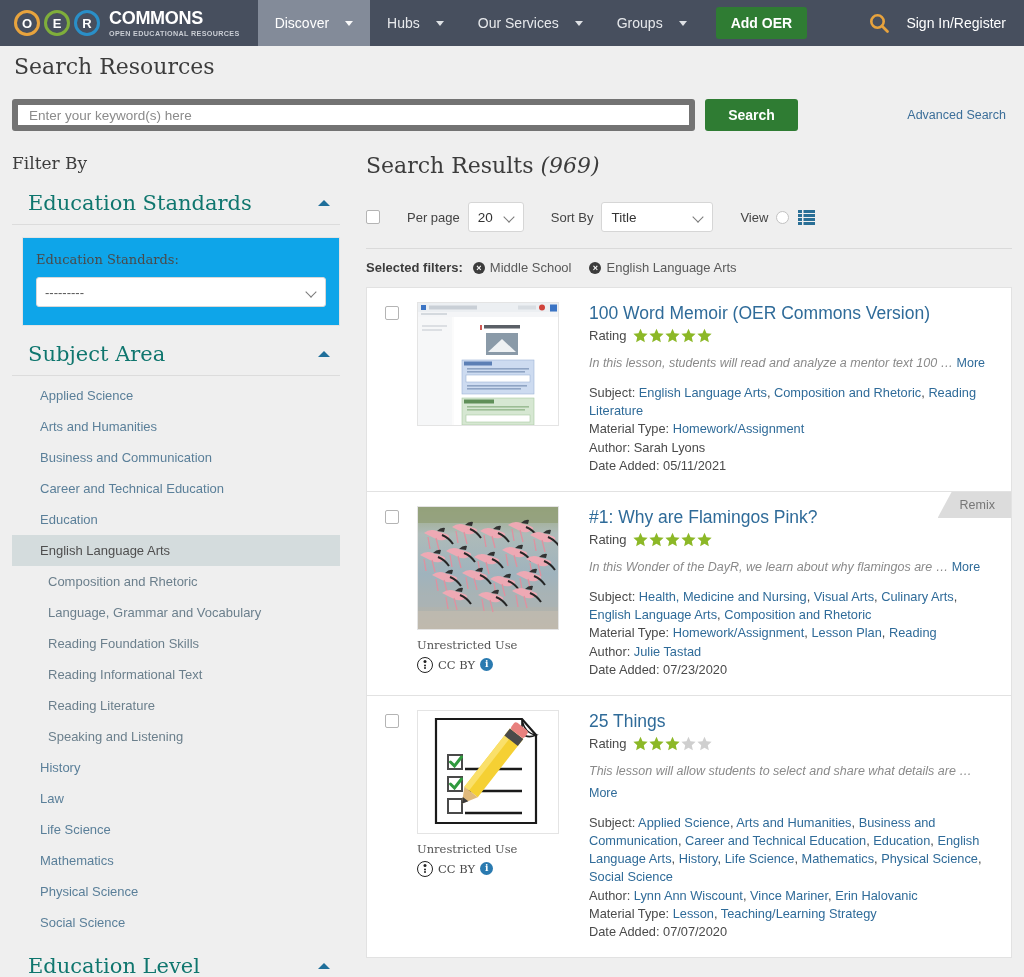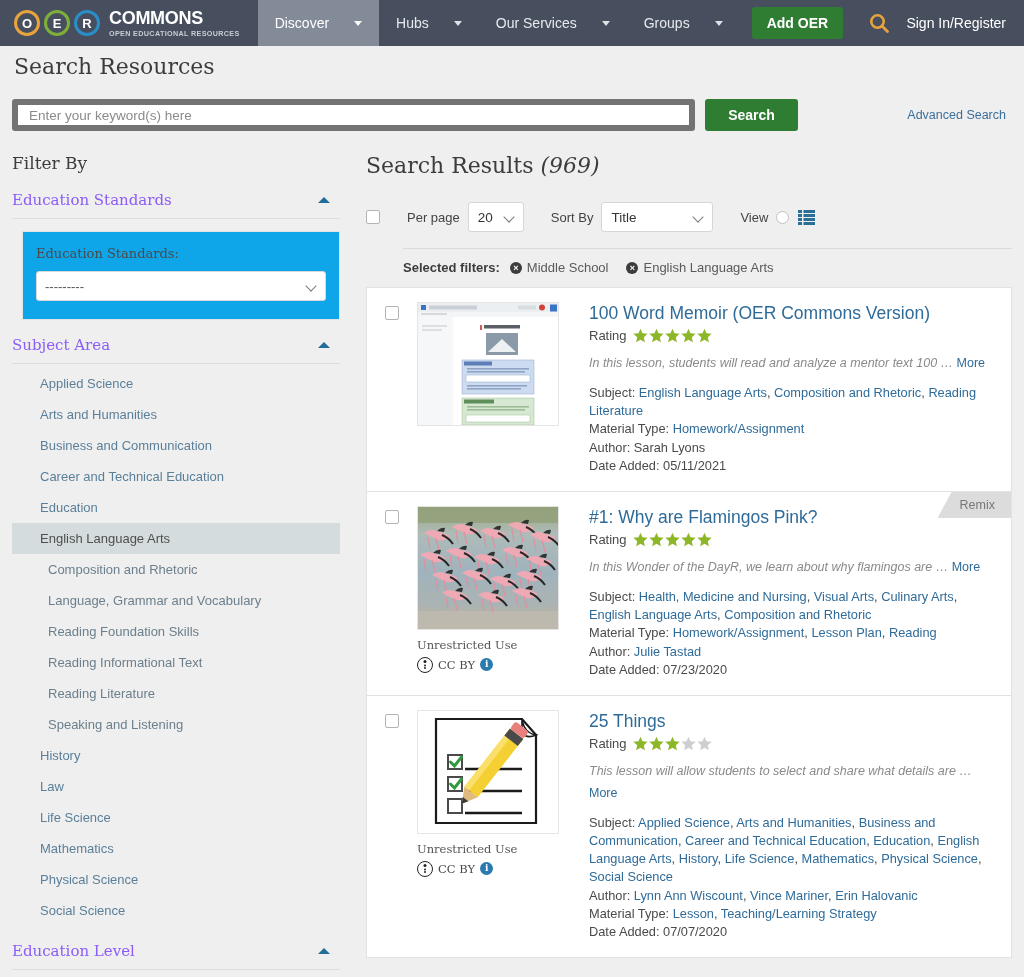--- a/index.html
+++ b/index.html
@@ -40,21 +40,21 @@
     color: #fff; font-weight: bold; font-size: 18px;
     letter-spacing: -0.3px;
   }
   .logo-sub {
     color: #c9cdd4; font-size: 7.2px; font-weight: bold;
     letter-spacing: 0.35px; margin-top: 3px;
   }
 
   .navitems { display: flex; align-items: stretch; }
   .navitem {
-    display: flex; align-items: center; gap: 25px;
+    display: flex; align-items: center; gap: 16px;
     padding: 0 17px;
     color: #e7e9ec; font-size: 14px;
     cursor: pointer; white-space: nowrap;
   }
   .navitem.active { background: #838b99; color: #fff; }
   .caret {
     display: inline-block; width: 0; height: 0;
     border-left: 4.5px solid transparent;
     border-right: 4.5px solid transparent;
     border-top: 5px solid currentColor;
@@ -110,21 +110,21 @@
     font-size: 17px; color: #3c3c3c; margin: 0 0 18px 0;
   }
   .fsection-head {
     display: flex; align-items: center; justify-content: space-between;
     padding-bottom: 9px;
     border-bottom: 1px solid #dcdcdc;
     margin-bottom: 0; cursor: pointer;
   }
   .fsection-title {
     font-family: "DejaVu Serif", serif;
-    font-size: 15px; color: #8b5cf6;
+    font-size: 21px; color: #0f766e; margin-left: 16px;
   }
   .tri-up {
     width: 0; height: 0;
     border-left: 6px solid transparent;
     border-right: 6px solid transparent;
     border-bottom: 6px solid #1f6f9a;
     margin-right: 10px;
   }
   .std-box {
     background: #0ea5e9; border: 1px solid #e3e3e3;
@@ -190,21 +190,21 @@
     width: 13px; height: 13px; border-radius: 50%;
     border: 1px solid #c2c2c2; background: #fff;
     cursor: pointer; margin-right: 9px;
   }
   .list-icon { cursor: pointer; display: flex; align-items: center; }
 
   .filters-bar {
     border-top: 1px solid #dadada;
     padding-top: 11px; padding-bottom: 12px;
     font-size: 13px; color: #4a4a4a;
-    display: flex; align-items: flex-start; gap: 6px; margin-left: 37px;
+    display: flex; align-items: flex-start; gap: 6px;
   }
   .filters-bar .flabel { font-weight: bold; color: #3c3c3c; margin-right: 4px; }
   .chip { display: inline-flex; align-items: center; gap: 5px; margin-right: 12px; cursor: pointer; }
   .chip-x {
     width: 12px; height: 12px; border-radius: 50%;
     background: #3c3c3c; color: #fff;
     font-size: 9px; line-height: 12px; text-align: center;
     flex: none; font-weight: bold;
   }
   .chip-text { color: #5a5a5a; }

